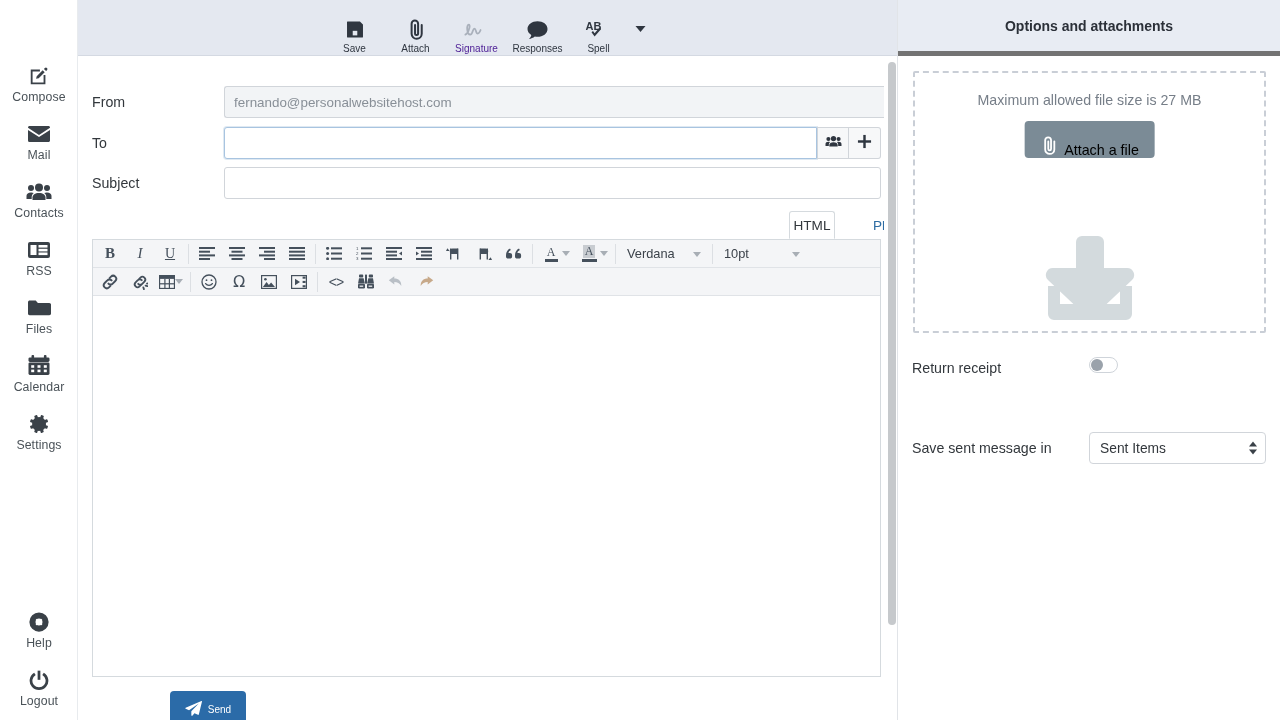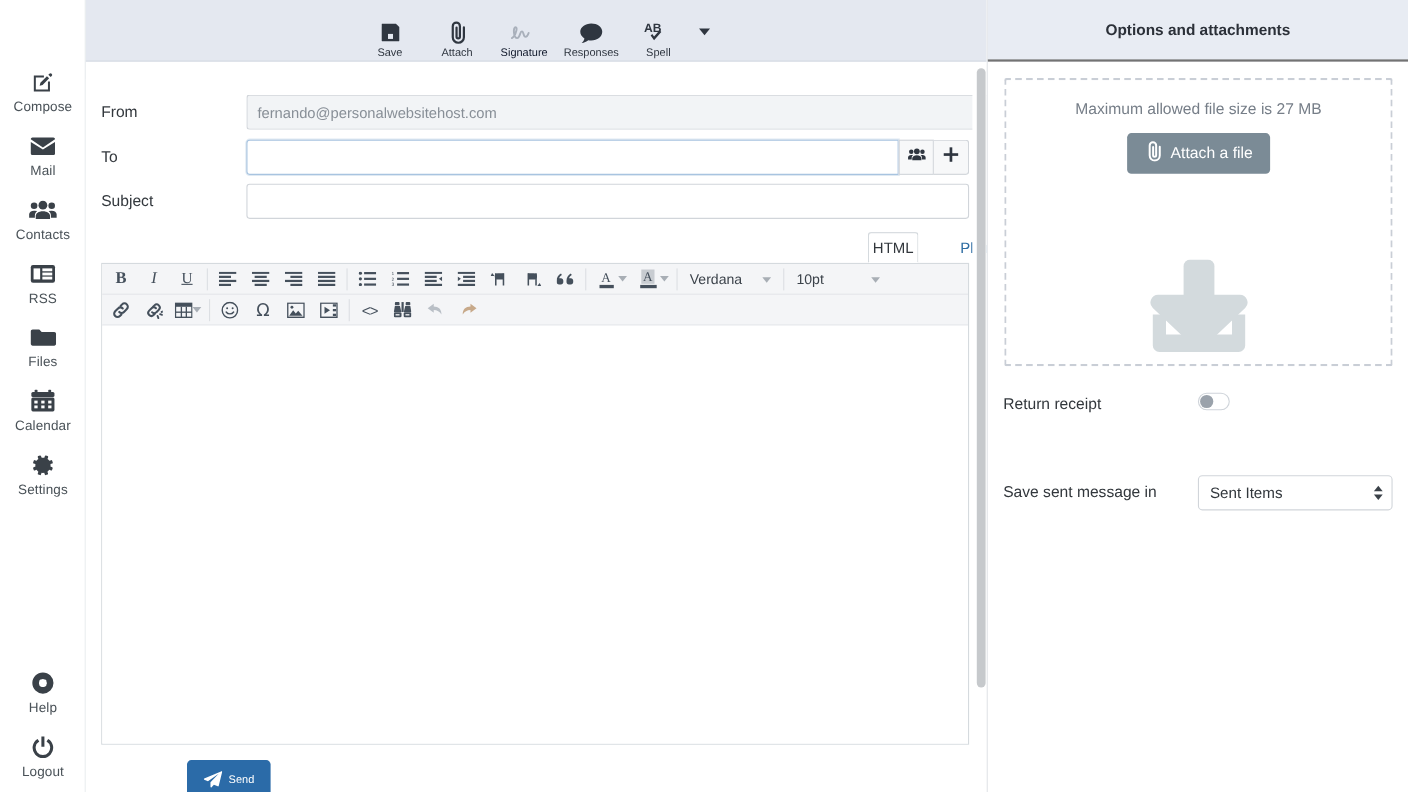--- a/index.html
+++ b/index.html
@@ -52,21 +52,21 @@
     display: flex; align-items: center;
     gap: 0px;
   }
   .tb-btn {
     width: 61px; height: 56px;
     display: flex; flex-direction: column;
     align-items: center; justify-content: center;
     color: #2f3640; cursor: pointer; user-select: none;
     padding-top: 17px;
   }
-  .tb-btn.disabled { color: #0f172a; cursor: default; }
+  .tb-btn.disabled { color: #4c1d95; cursor: default; }
   .tb-ico { height: 24px; display: flex; align-items: center; justify-content: center; }
   .tb-lbl { font-size: 10px; line-height: 14px; margin-top: 0; white-space: nowrap; }
   .tb-caret {
     width: 22px; height: 56px; display: flex;
     align-items: center; justify-content: center;
     padding-top: 2px; cursor: pointer;
   }
   .caret-dn {
     width: 0; height: 0;
     border-left: 5px solid transparent;
@@ -240,21 +240,21 @@
   
   #rpanel {
     position: absolute; left: 897px; top: 0;
     width: 383px; height: 720px;
     background: #ffffff;
     border-left: 1px solid #e1e4e8;
   }
   #rpanel-head {
     height: 56px;
     background: #e8ecf3;
-    border-bottom: 2px solid #737373;
+    border-bottom: 5px solid #737373;
     display: flex; align-items: center; justify-content: center;
     font-size: 14px; font-weight: bold; color: #2b3038;
   }
   #dropzone {
     position: absolute; left: 15px; top: 71px;
     width: 353px; height: 262px;
     border: 2px dashed #c9ced6;
     border-radius: 2px;
     background: #ffffff;
   }
@@ -262,22 +262,22 @@
     position: absolute; left: 0; top: 19px; width: 100%;
     text-align: center;
     font-size: 14.2px; color: #767e88;
   }
   #dz-btn {
     position: absolute; left: 50%; top: 48px;
     transform: translateX(-50%);
     height: 37px; padding: 0 16px;
     background: #7b8b96;
     border-radius: 4px;
-    color: #ffffff; font-size: 14.3px;
-    display: flex; align-items: center; gap: 7px;
+    color: #000000; font-size: 14.3px;
+    display: flex; align-items: flex-end; gap: 7px;
     cursor: pointer; user-select: none;
   }
   #dz-icon {
     position: absolute; left: 50%; top: 163px;
     transform: translateX(-50%);
   }
   .opt-row { position: absolute; left: 0; width: 383px; height: 32px; }
   .opt-label {
     position: absolute; left: 14px; top: 0;
     line-height: 32px; font-size: 14.2px; color: #32373c;

